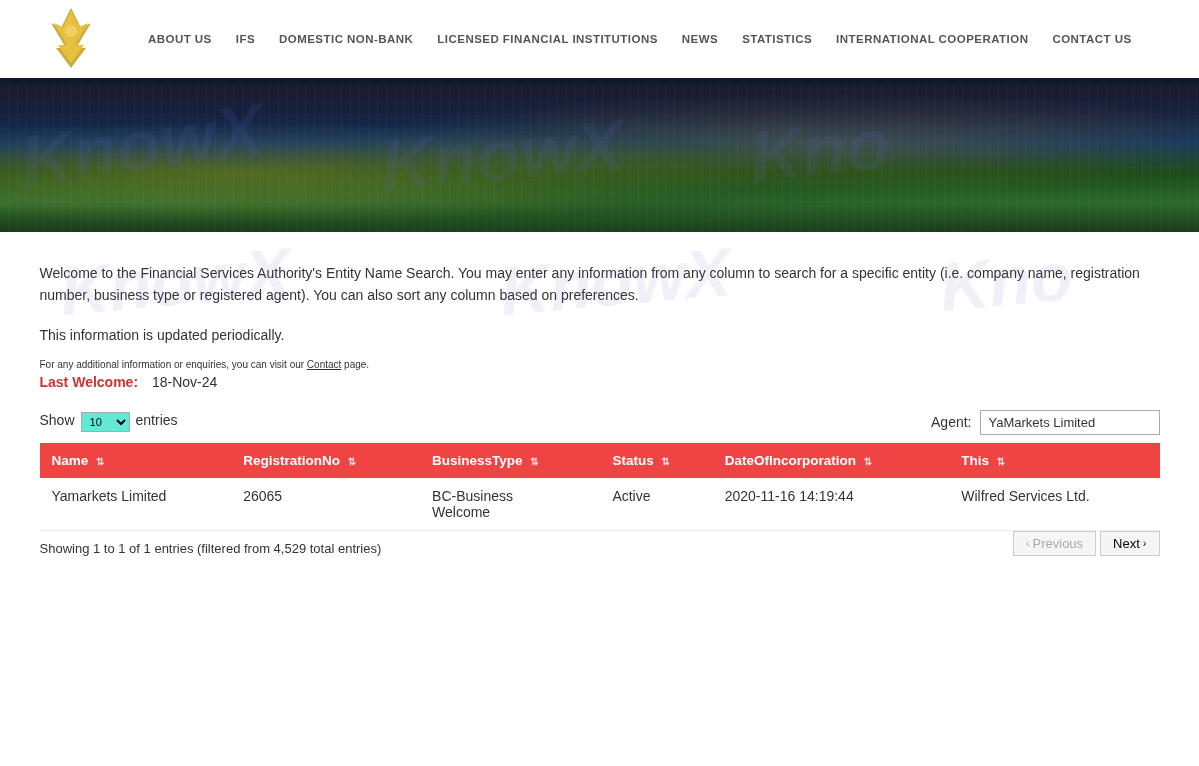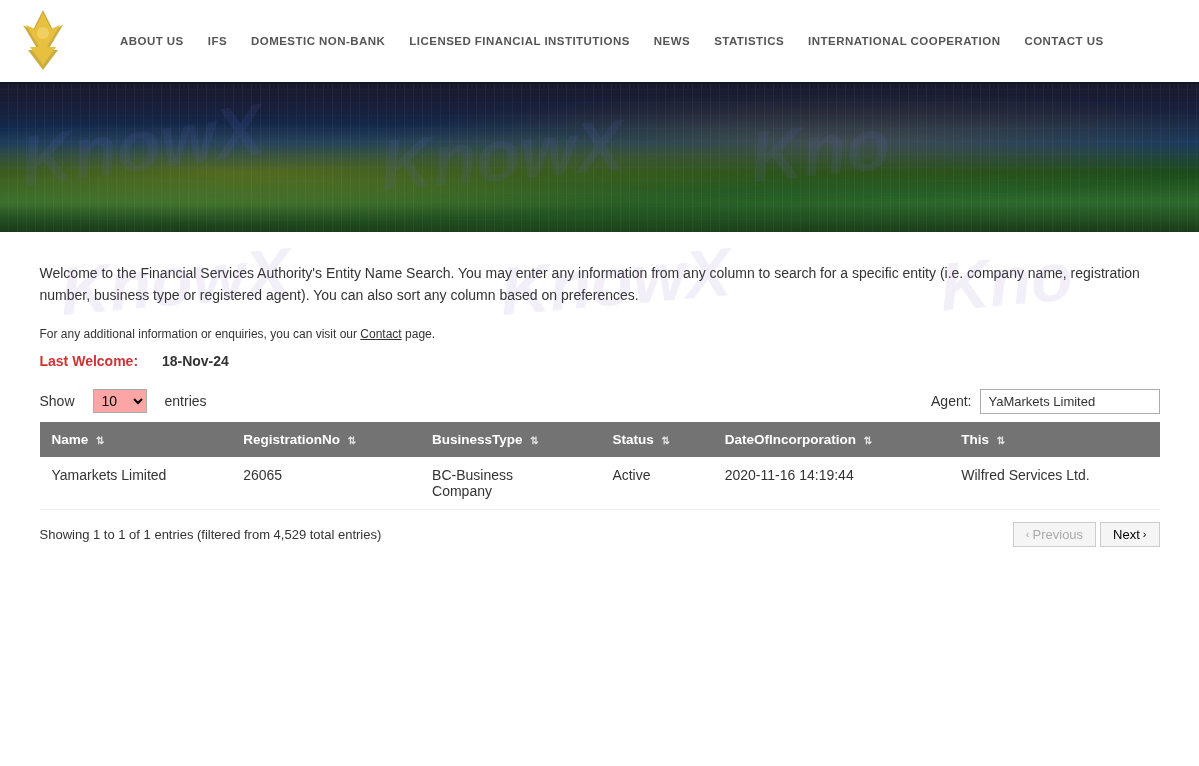--- a/index.html
+++ b/index.html
@@ -3,25 +3,25 @@
   <meta charset="utf-8">
   <style>
     * { box-sizing: border-box; margin: 0; padding: 0; }
     body { font-family: Arial, sans-serif; font-size: 14px; color: #333; background: #fff; }
 
     
     .nav-bar {
       background: rgba(255,255,255,0.92);
       display: flex;
       align-items: center;
-      padding: 0 8px;
+      padding: 0 36px;
       height: 84px;
       position: relative;
       z-index: 10;
-      border-bottom: 2px solid #0f172a;
+      border-bottom: 6px solid #0f172a;
     }
     .nav-logo {
       margin-right: 30px;
       flex-shrink: 0;
     }
     .nav-logo-icon {
       width: 70px;
       height: 70px;
     }
     .nav-links {
@@ -108,64 +108,63 @@
       color: #333;
       line-height: 1.6;
       margin-bottom: 20px;
     }
     .updated-line {
       font-size: 14px;
       color: #333;
       margin-bottom: 16px;
     }
     .contact-line {
-      font-size: 12px;
-      color: #333;
-      margin-bottom: 12px;
+      font-size: 10px;
+      color: #333;
+      margin-bottom: 4px;
     }
     .contact-link {
       color: #333;
       text-decoration: underline;
       cursor: pointer;
     }
     .last-updated-row {
       margin-bottom: 20px;
     }
     .last-updated-label {
       color: #cc3333;
       font-weight: 700;
       font-size: 14px;
     }
     .last-updated-value {
       color: #333;
       font-size: 14px;
-      margin-left: 20px;
-      font-weight: bold;
+      margin-left: 10px;
     }
 
     
     .table-controls-top {
       display: flex;
       justify-content: space-between;
       align-items: center;
       margin-bottom: 8px;
     }
     .show-entries {
       display: flex;
-      align-items: center;
-      gap: 18px;
+      align-items: flex-start;
+      gap: 6px;
       font-size: 14px;
       color: #333;
     }
     .show-entries select {
       border: 1px solid #aaa;
       padding: 2px 4px;
-      font-size: 14px;
-      cursor: pointer;
-      background: #fca5a5;
+      font-size: 11px;
+      cursor: pointer;
+      background: #5eead4;
     }
     .search-box {
       display: flex;
       align-items: center;
       gap: 8px;
       font-size: 14px;
       color: #333;
     }
     .search-input {
       border: 1px solid #aaa;
@@ -175,21 +174,21 @@
       color: #333;
     }
 
     
     .data-table {
       width: 100%;
       border-collapse: collapse;
       font-size: 14px;
     }
     .data-table thead tr {
-      background: #737373;
+      background: #ef4444;
       color: #fff;
     }
     .data-table thead th {
       padding: 10px 12px;
       text-align: left;
       font-weight: 600;
       white-space: nowrap;
       cursor: pointer;
       font-size: 13.5px;
     }
@@ -208,22 +207,21 @@
     }
     .data-table tbody td {
       padding: 10px 12px;
       vertical-align: top;
     }
 
     
     .table-footer {
       display: flex;
       justify-content: space-between;
-      align-items: center;
-      margin-top: 12px;
+      align-items: flex-end;
       font-size: 13px;
       color: #333;
     }
     .pagination-info {}
     .pagination-buttons {
       display: flex;
       align-items: center;
       gap: 4px;
     }
     .page-btn {
@@ -276,20 +274,21 @@
   <div class="watermark" style="top:25px; left:750px; transform:rotate(-6deg);">Kno</div>
 </div>
 
 <div class="content">
 
   <div class="watermark-content" style="top:10px; left:40px;">KnowX</div>
   <div class="watermark-content" style="top:10px; left:480px;">KnowX</div>
   <div class="watermark-content" style="top:10px; left:920px;">Kno</div>
 
   <p class="intro-text">Welcome to the Financial Services Authority's Entity Name Search. You may enter any information from any column to search for a specific entity (i.e. company name, registration number, business type or registered agent). You can also sort any column based on preferences.</p>
+  <p class="updated-line">This information is updated periodically.</p>
   <p class="contact-line">
     <span>For any additional information or enquiries, you can visit our </span><a class="contact-link">Contact</a><span> page.</span>
   </p>
 
   <div class="last-updated-row">
     <span class="last-updated-label">Last Welcome:</span>
     <span class="last-updated-value">18-Nov-24</span>
   </div>
 
   <div class="table-controls-top">
@@ -337,21 +336,21 @@
           <span class="sort-arrows">⇅</span>
         </th>
       </tr>
     </thead>
     <tbody>
       <tr>
         <td>Yamarkets Limited</td>
         <td>26065</td>
         <td>
           <span>BC-Business</span><br>
-          <span>Company</span>
+          <span>Welcome</span>
         </td>
         <td>Active</td>
         <td>2020-11-16 14:19:44</td>
         <td>Wilfred Services Ltd.</td>
       </tr>
     </tbody>
   </table>
 
   <div class="table-footer">
     <span class="pagination-info">Showing 1 to 1 of 1 entries (filtered from 4,529 total entries)</span>

